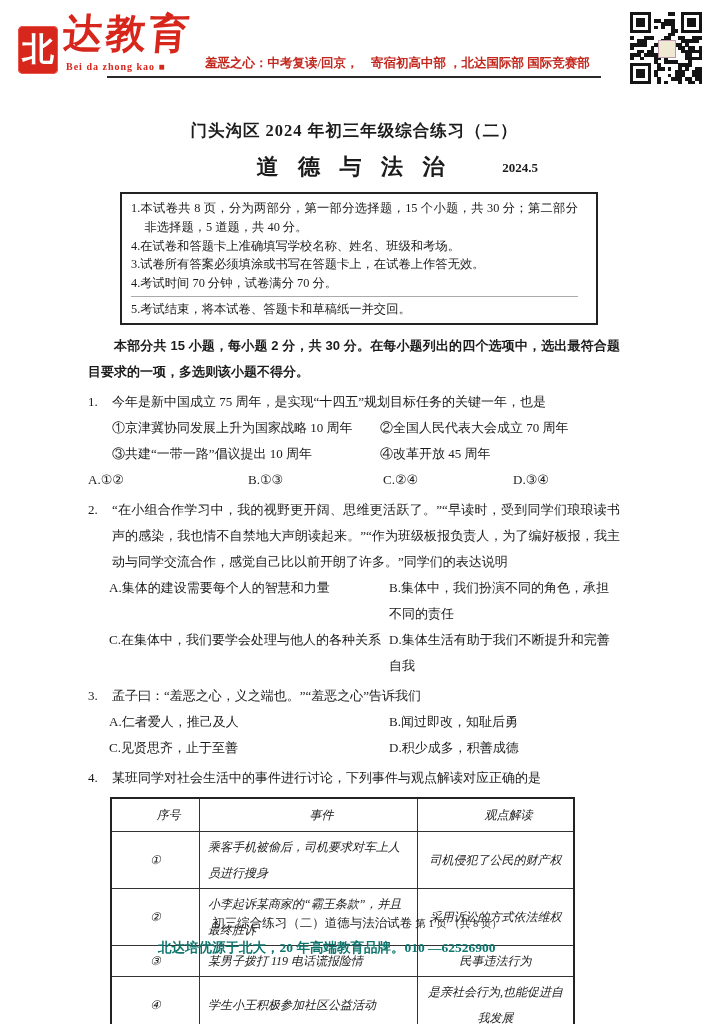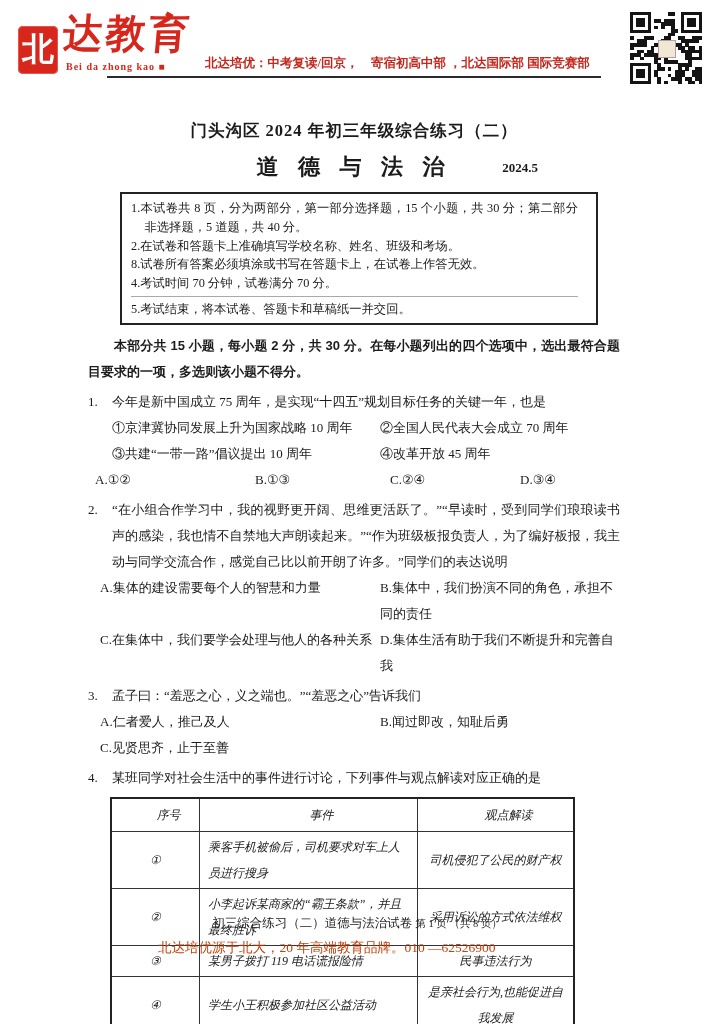--- a/index.html
+++ b/index.html
@@ -46,50 +46,50 @@
 
   .section-heading{margin-top:9px;text-align:center;font-size:18.5px;font-weight:bold;letter-spacing:2px;}
   .intro{margin-top:8px;font-family:"Liberation Sans","DejaVu Sans",sans-serif;font-weight:bold;
          font-size:13px;line-height:26px;text-indent:2em;text-align:justify;}
 
   .question{font-size:13px;line-height:26px;}
   .q-head{display:flex;margin-top:4px;}
   .q-num{flex:none;width:24px;}
   .q-stem{flex:1;text-align:justify;}
   .pair-grid{margin-left:24px;display:grid;grid-template-columns:268px 1fr;}
-  .options4{margin-left:7px;display:flex;}
+  .options4{display:flex;}
   .options4 .opt:nth-child(1){width:160px;} .options4 .opt:nth-child(2){width:135px;}
   .options4 .opt:nth-child(3){width:130px;} .options4 .opt:nth-child(4){flex:1;}
-  .options2{margin-left:12px;display:grid;grid-template-columns:280px 1fr;}
+  .options2{margin-left:21px;display:grid;grid-template-columns:280px 1fr;}
 
   .etable{margin:6px 0 0 22px;border-collapse:collapse;width:465px;
           font-size:12px;font-style:italic;font-family:"Liberation Serif",serif;}
   .etable th,.etable td{border:1px solid #333;padding:2px 8px;font-weight:normal;}
   .etable tr{height:27px;}
   .etable .c-no{width:45px;text-align:center;}
   .etable .c-event{width:175px;text-align:left;}
   .etable .c-view{text-align:center;}
   .etable thead th{text-align:center;height:28px;padding-left:34px;}
   .etable{border:2px solid #222;}
 
   
   .page-footer{position:absolute;left:0;right:0;top:915px;text-align:center;font-size:12.5px;}
   .page-footer .pginfo{font-size:10.5px;}
-  .promo-footer{position:absolute;left:158px;top:939px;font-size:13.5px;font-weight:normal;
-                color:#c2410c;white-space:nowrap;}
+  .promo-footer{position:absolute;left:158px;top:939px;font-size:13.5px;font-weight:bold;
+                color:#0f766e;white-space:nowrap;}
 </style>
 </head>
 <body>
 
 <div class="page">
 
   <div class="seal">北</div>
   <div class="brand">达教育</div>
   <div class="logo-sub">Bei da zhong kao ■</div>
-  <div class="tagline">北达培优：中考复读/回京，　寄宿初高中部 ，北达国际部 国际竞赛部</div>
+  <div class="tagline">羞恶之心：中考复读/回京，　寄宿初高中部 ，北达国际部 国际竞赛部</div>
   <div class="tagline-rule"></div>
 
   <div class="qr">
     <div class="qr-grid">
         <div style="position:absolute;left:37.7px;top:0.0px;width:3.8px;height:3.8px;background:#141414;"></div>
         <div style="position:absolute;left:41.1px;top:0.0px;width:3.8px;height:3.8px;background:#141414;"></div>
         <div style="position:absolute;left:24.0px;top:6.9px;width:3.8px;height:3.8px;background:#141414;"></div>
         <div style="position:absolute;left:27.4px;top:6.9px;width:3.8px;height:3.8px;background:#141414;"></div>
         <div style="position:absolute;left:34.3px;top:6.9px;width:3.8px;height:3.8px;background:#141414;"></div>
         <div style="position:absolute;left:37.7px;top:6.9px;width:3.8px;height:3.8px;background:#141414;"></div>
@@ -237,22 +237,22 @@
     <div class="exam-title">门头沟区 2024 年初三年级综合练习（二）</div>
 
     <div class="subject-row">
       <div class="subject">道 德 与 法 治</div>
       <div class="exam-date">2024.5</div>
     </div>
 
     <div class="notice-box">
       <div class="notice-items">
         <div class="notice-item">1.本试卷共 8 页，分为两部分，第一部分选择题，15 个小题，共 30 分；第二部分非选择题，5 道题，共 40 分。</div>
-        <div class="notice-item">2.在试卷和答题卡上准确填写学校名称、姓名、班级和考场。</div>
-        <div class="notice-item">8.试卷所有答案必须填涂或书写在答题卡上，在试卷上作答无效。</div>
+        <div class="notice-item">4.在试卷和答题卡上准确填写学校名称、姓名、班级和考场。</div>
+        <div class="notice-item">3.试卷所有答案必须填涂或书写在答题卡上，在试卷上作答无效。</div>
         <div class="notice-item">4.考试时间 70 分钟，试卷满分 70 分。</div>
         <div class="notice-item last">5.考试结束，将本试卷、答题卡和草稿纸一并交回。</div>
       </div>
     </div>
 
 
     <div class="intro">本部分共 15 小题，每小题 2 分，共 30 分。在每小题列出的四个选项中，选出最符合题目要求的一项，多选则该小题不得分。</div>
 
     <div class="question">
       <div class="q-head">
@@ -288,20 +288,21 @@
 
     <div class="question">
       <div class="q-head">
         <span class="q-num">3.</span>
         <span class="q-stem">孟子曰：“羞恶之心，义之端也。”“羞恶之心”告诉我们</span>
       </div>
       <div class="options2">
         <span>A.仁者爱人，推己及人</span>
         <span>B.闻过即改，知耻后勇</span>
         <span>C.见贤思齐，止于至善</span>
+        <span>D.积少成多，积善成德</span>
       </div>
     </div>
 
     <div class="question">
       <div class="q-head">
         <span class="q-num">4.</span>
         <span class="q-stem">某班同学对社会生活中的事件进行讨论，下列事件与观点解读对应正确的是</span>
       </div>
 
       <table class="etable">

